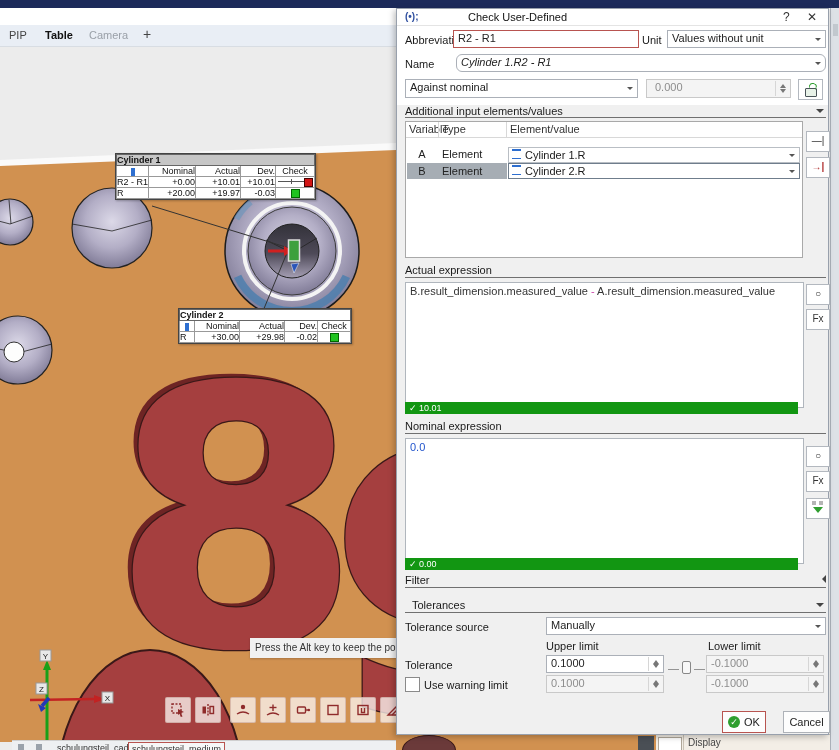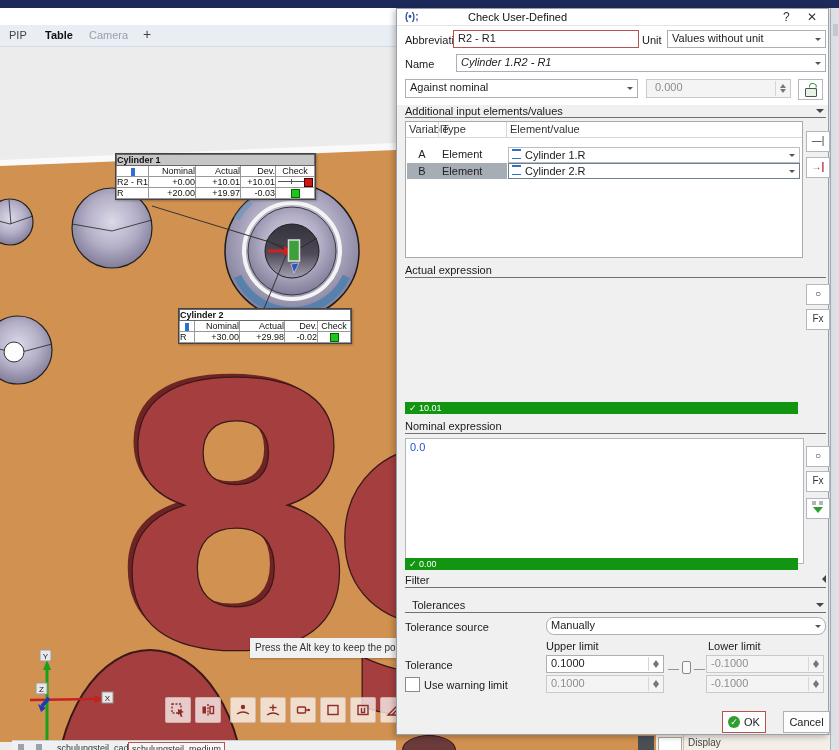--- a/index.html
+++ b/index.html
@@ -366,21 +366,21 @@
     <div class="abs" style="left:0;top:16px;width:431px;height:1px;background:#e4e4e4;"></div>
 
     <span class="lbl" style="left:8px;top:25px;">Abbreviation</span>
     <div class="field focus-red" style="left:56px;top:21px;width:186px;height:18px;">R2 - R1</div>
     <span class="lbl" style="left:245px;top:25px;">Unit</span>
     <div class="combo" style="left:270px;top:21px;width:159px;height:18px;">
       <span>Values without unit</span><i class="arr"></i>
     </div>
 
     <span class="lbl" style="left:8px;top:49px;">Name</span>
-    <div class="combo" style="left:59px;top:45px;width:370px;height:18px;font-style:italic;">
+    <div class="combo" style="left:59px;top:45px;width:370px;height:18px;font-style:italic;border-radius:6px;">
       <span>Cylinder 1.R2 - R1</span><i class="arr"></i>
     </div>
 
     <div class="combo" style="left:8px;top:70px;width:233px;height:19px;">
       <span>Against nominal</span><i class="arr"></i>
     </div>
     <div class="field dis" style="left:249px;top:70px;width:145px;height:19px;padding-left:8px;">
       <span>0.000</span>
       <span class="spin">
           <i class="up"></i>
@@ -416,20 +416,23 @@
       <div class="rowcombo foc" style="top:41px;">
         <span class="cyl-glyph"></span><span>Cylinder 2.R</span>
         <i class="arr" style="top:6px;"></i>
       </div>
     </div>
     <div class="sbtn" style="left:409px;top:122px;">—|</div>
     <div class="sbtn red" style="left:409px;top:148px;">→|</div>
 
     <span class="sec-title" style="left:8px;top:255px;">Actual expression</span>
     <div class="sec-line" style="left:8px;top:268px;width:421px;"></div>
+    <div class="exprbox" style="top:273px;">
+      <span>B.result_dimension.measured_value</span><span class="op-magenta"> - </span><span>A.result_dimension.measured_value</span>
+    </div>
     <div class="greenbar" style="top:393px;">
       <span>✓</span> <span>10.01</span>
     </div>
     <div class="sbtn" style="left:409px;top:275px;">○</div>
     <div class="sbtn" style="left:409px;top:300px;">Fx</div>
 
     <span class="sec-title" style="left:8px;top:411px;">Nominal expression</span>
     <div class="sec-line" style="left:8px;top:424px;width:421px;"></div>
     <div class="exprbox" style="top:429px;">
       <span class="expr-blue">0.0</span>
@@ -449,21 +452,21 @@
 
     <span class="sec-title" style="left:8px;top:565px;">Filter</span>
     <i class="tri-left" style="left:421px;top:566px;"></i>
     <div class="sec-line" style="left:8px;top:578px;width:421px;"></div>
 
     <span class="sec-title" style="left:15px;top:590px;">Tolerances</span>
     <i class="tri-down" style="left:419px;top:594px;"></i>
     <div class="sec-line" style="left:8px;top:603px;width:421px;"></div>
 
     <span class="lbl" style="left:8px;top:612px;">Tolerance source</span>
-    <div class="combo" style="left:149px;top:608px;width:280px;height:18px;border-radius:8px;">
+    <div class="combo" style="left:149px;top:608px;width:280px;height:18px;">
       <span>Manually</span><i class="arr"></i>
     </div>
 
     <span class="lbl" style="left:149px;top:631px;">Upper limit</span>
     <span class="lbl" style="left:311px;top:631px;">Lower limit</span>
 
     <span class="lbl" style="left:8px;top:650px;">Tolerance</span>
     <div class="field" style="left:149px;top:646px;width:118px;height:18px;">
       <span>0.1000</span>
       <span class="spin">

